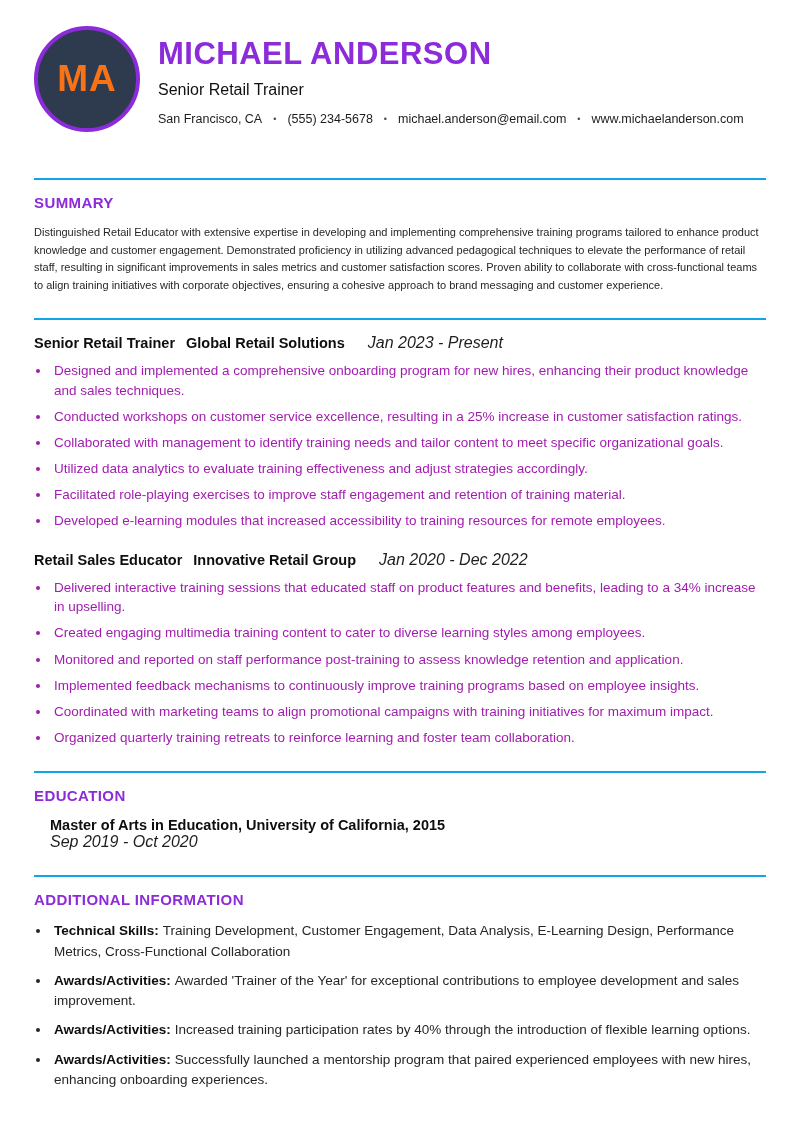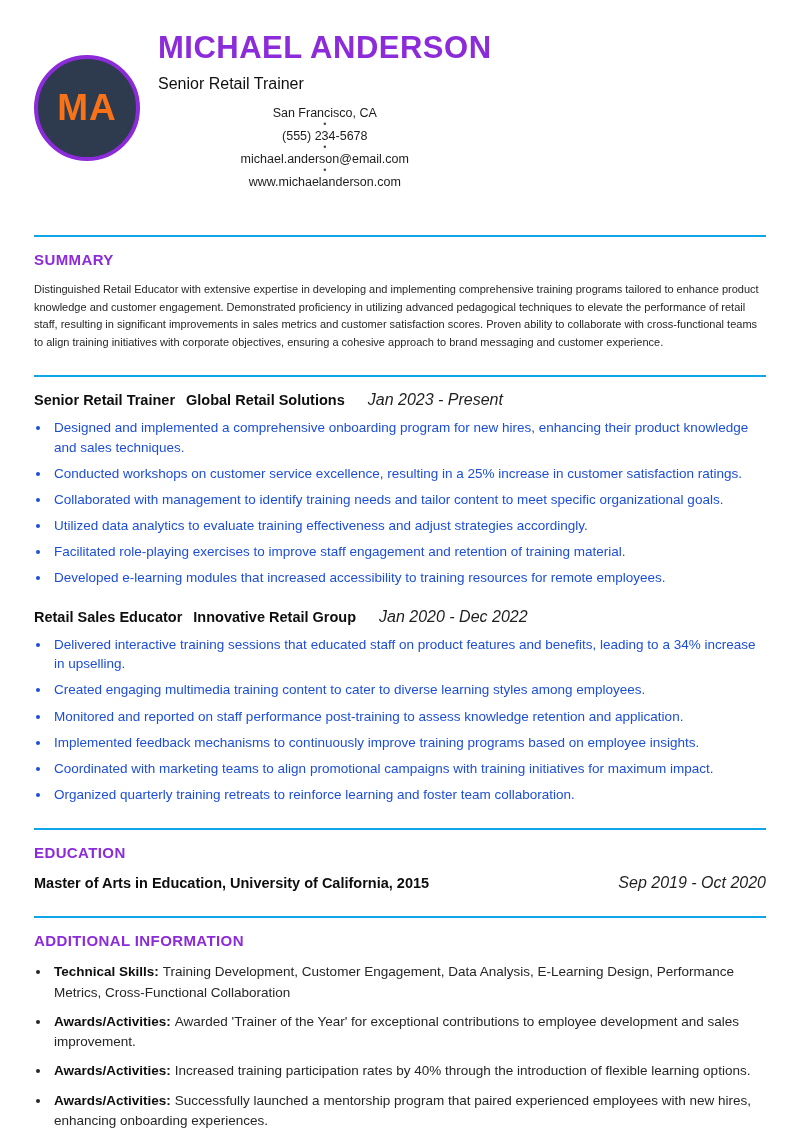--- a/index.html
+++ b/index.html
@@ -51,24 +51,24 @@
   }
   .headline {
     font-size: 16px;
     font-weight: 500;
     color: #101010;
     margin-bottom: 13px;
   }
   .contact-row {
     display: flex;
     align-items: center;
+    gap: 11px;
     font-size: 12.5px;
     color: #1c1c1c;
     flex-wrap: wrap;
-    flex-direction: column;
   }
   .contact-sep { color: #4a4a4a; font-size: 9px; line-height: 1; }
 
   
   .section {
     border-top: 2px solid #0ea5e9;
     margin-top: 24px;
     padding-top: 14px;
   }
   .section-heading {
@@ -101,31 +101,32 @@
     font-style: italic;
     color: #1e1e1e;
     white-space: nowrap;
     flex-shrink: 0;
     margin-left: 16px;
   }
   ul.bullets { list-style: disc; padding-left: 17px; }
   ul.bullets li {
     font-size: 13.5px;
     line-height: 1.45;
-    color: #1d4ed8;
+    color: #a21caf;
     margin-bottom: 6.5px;
     padding-left: 3px;
   }
 
   
   .edu-row {
     display: flex;
     justify-content: space-between;
     align-items: baseline;
     margin-bottom: 4px;
+    flex-direction: column;
   }
   .degree { font-size: 14.5px; font-weight: 700; color: #0e0e0e; }
 
   
   ul.info-list { list-style: disc; padding-left: 17px; }
   ul.info-list li {
     font-size: 13.5px;
     line-height: 1.5;
     color: #262626;
     margin-bottom: 9px;

